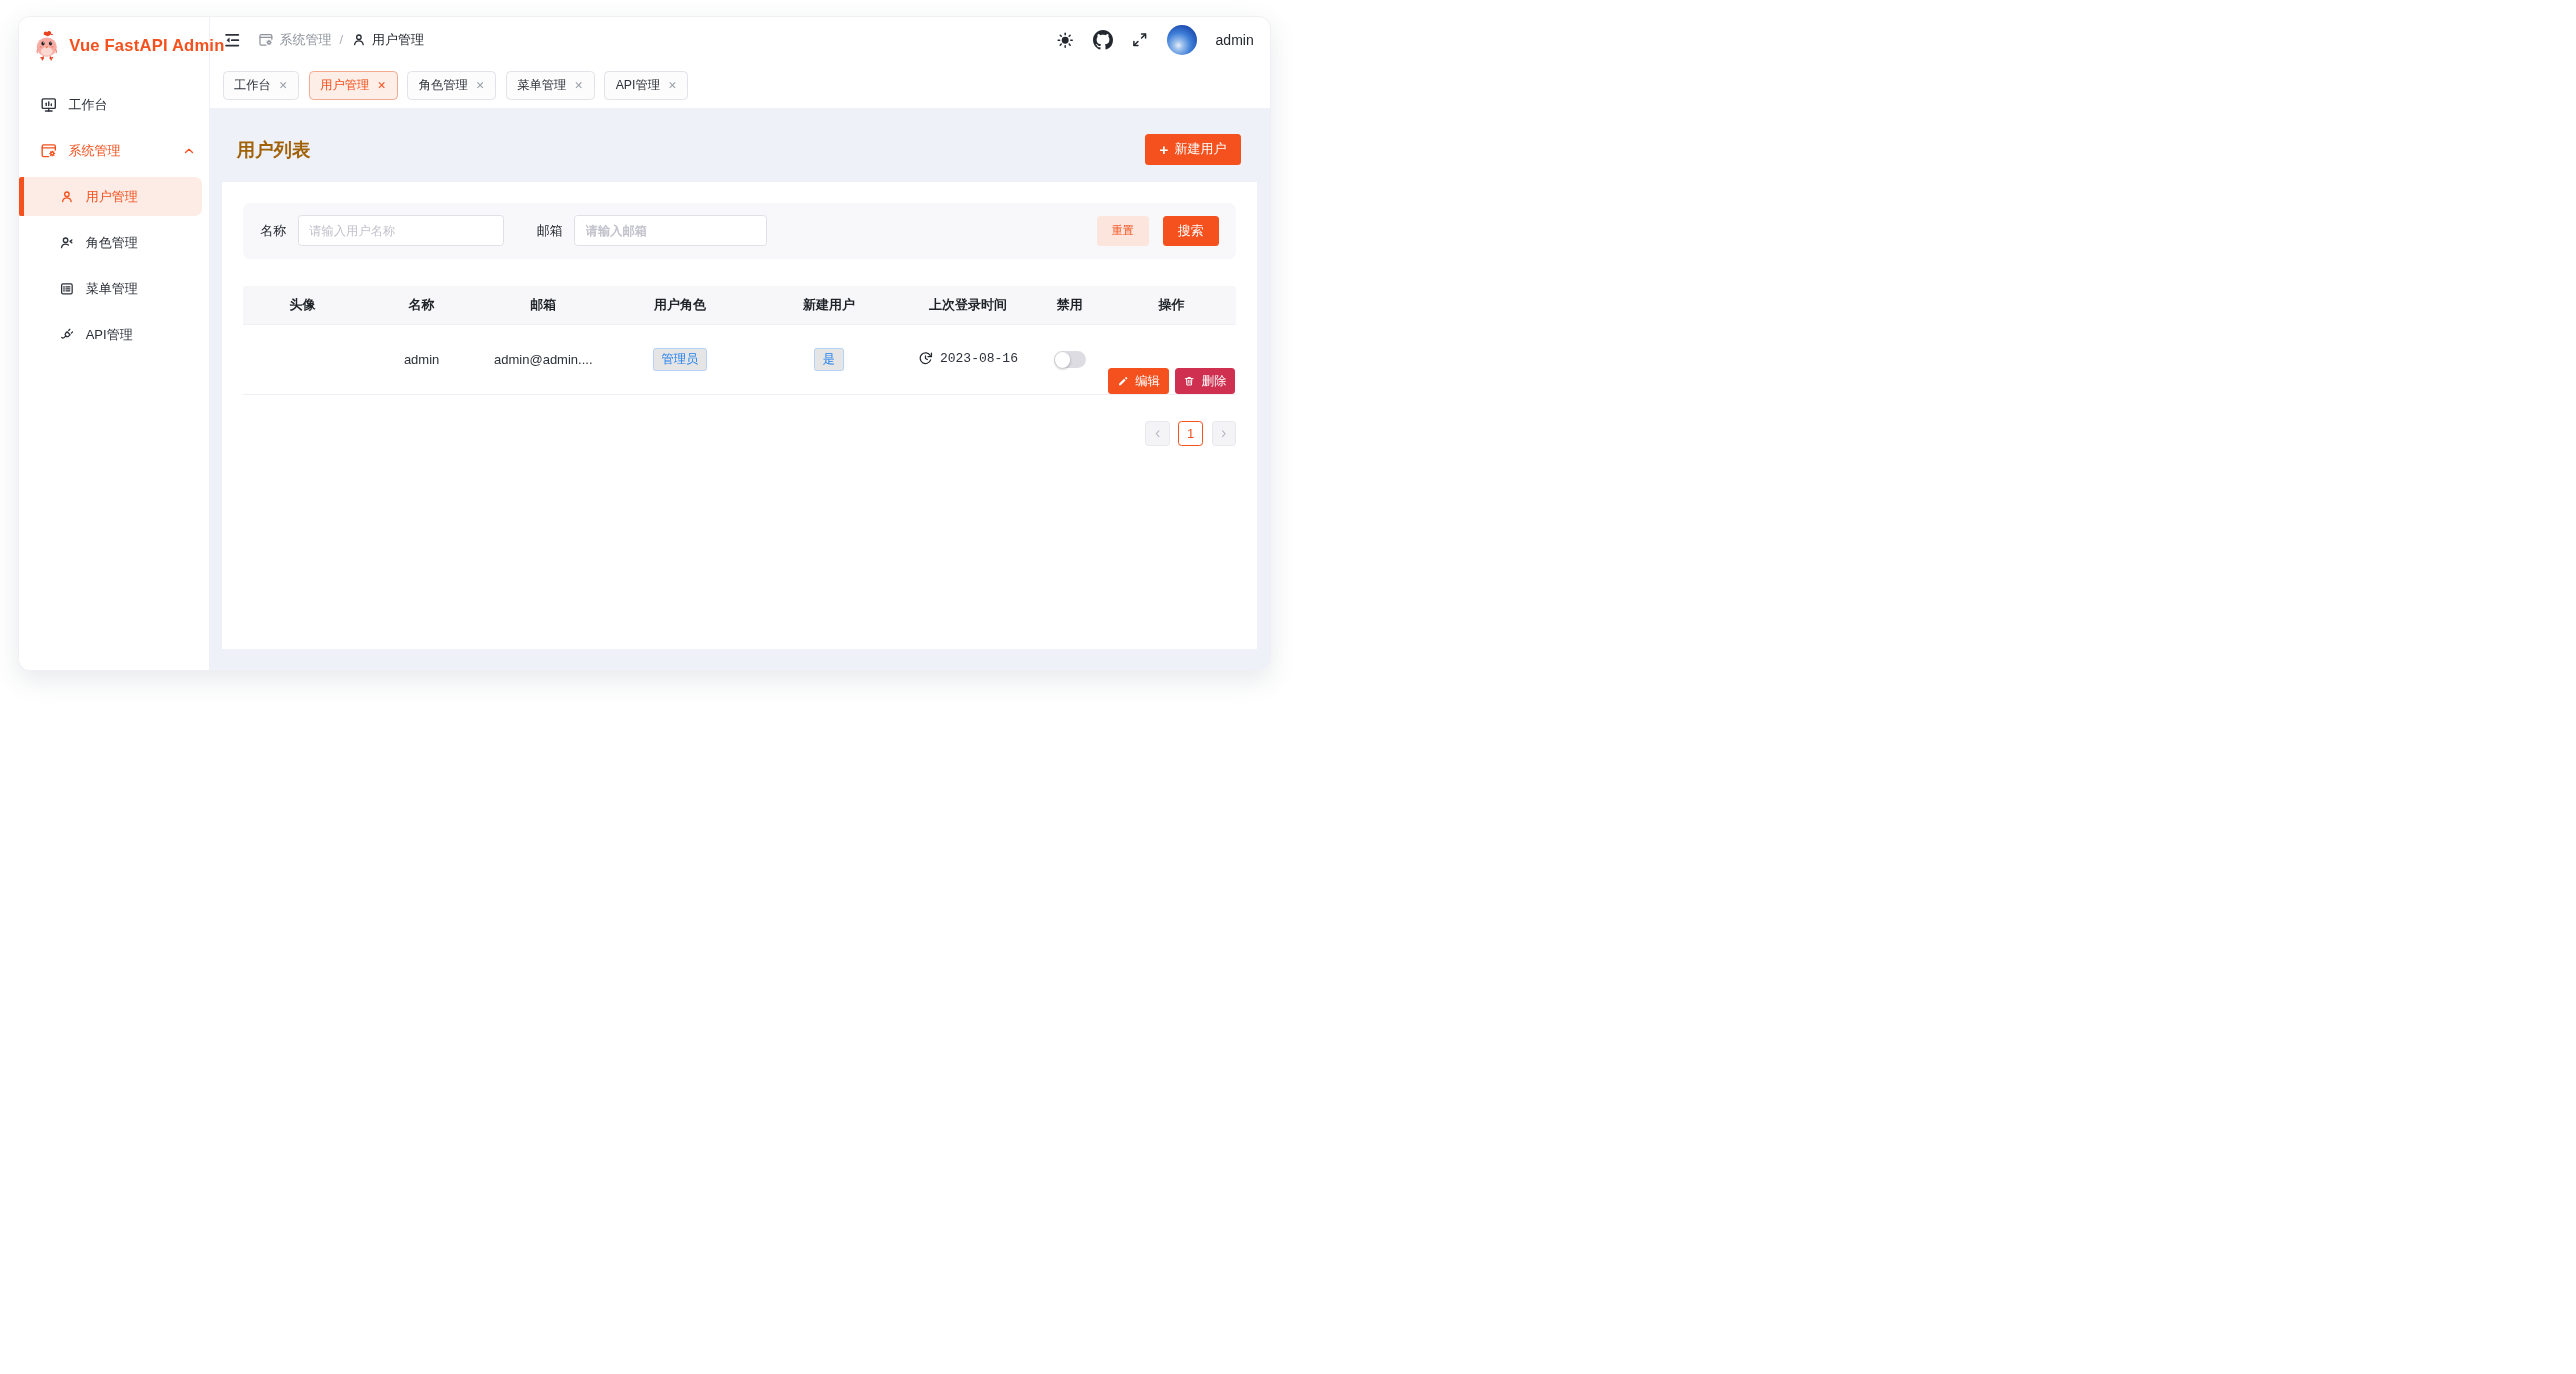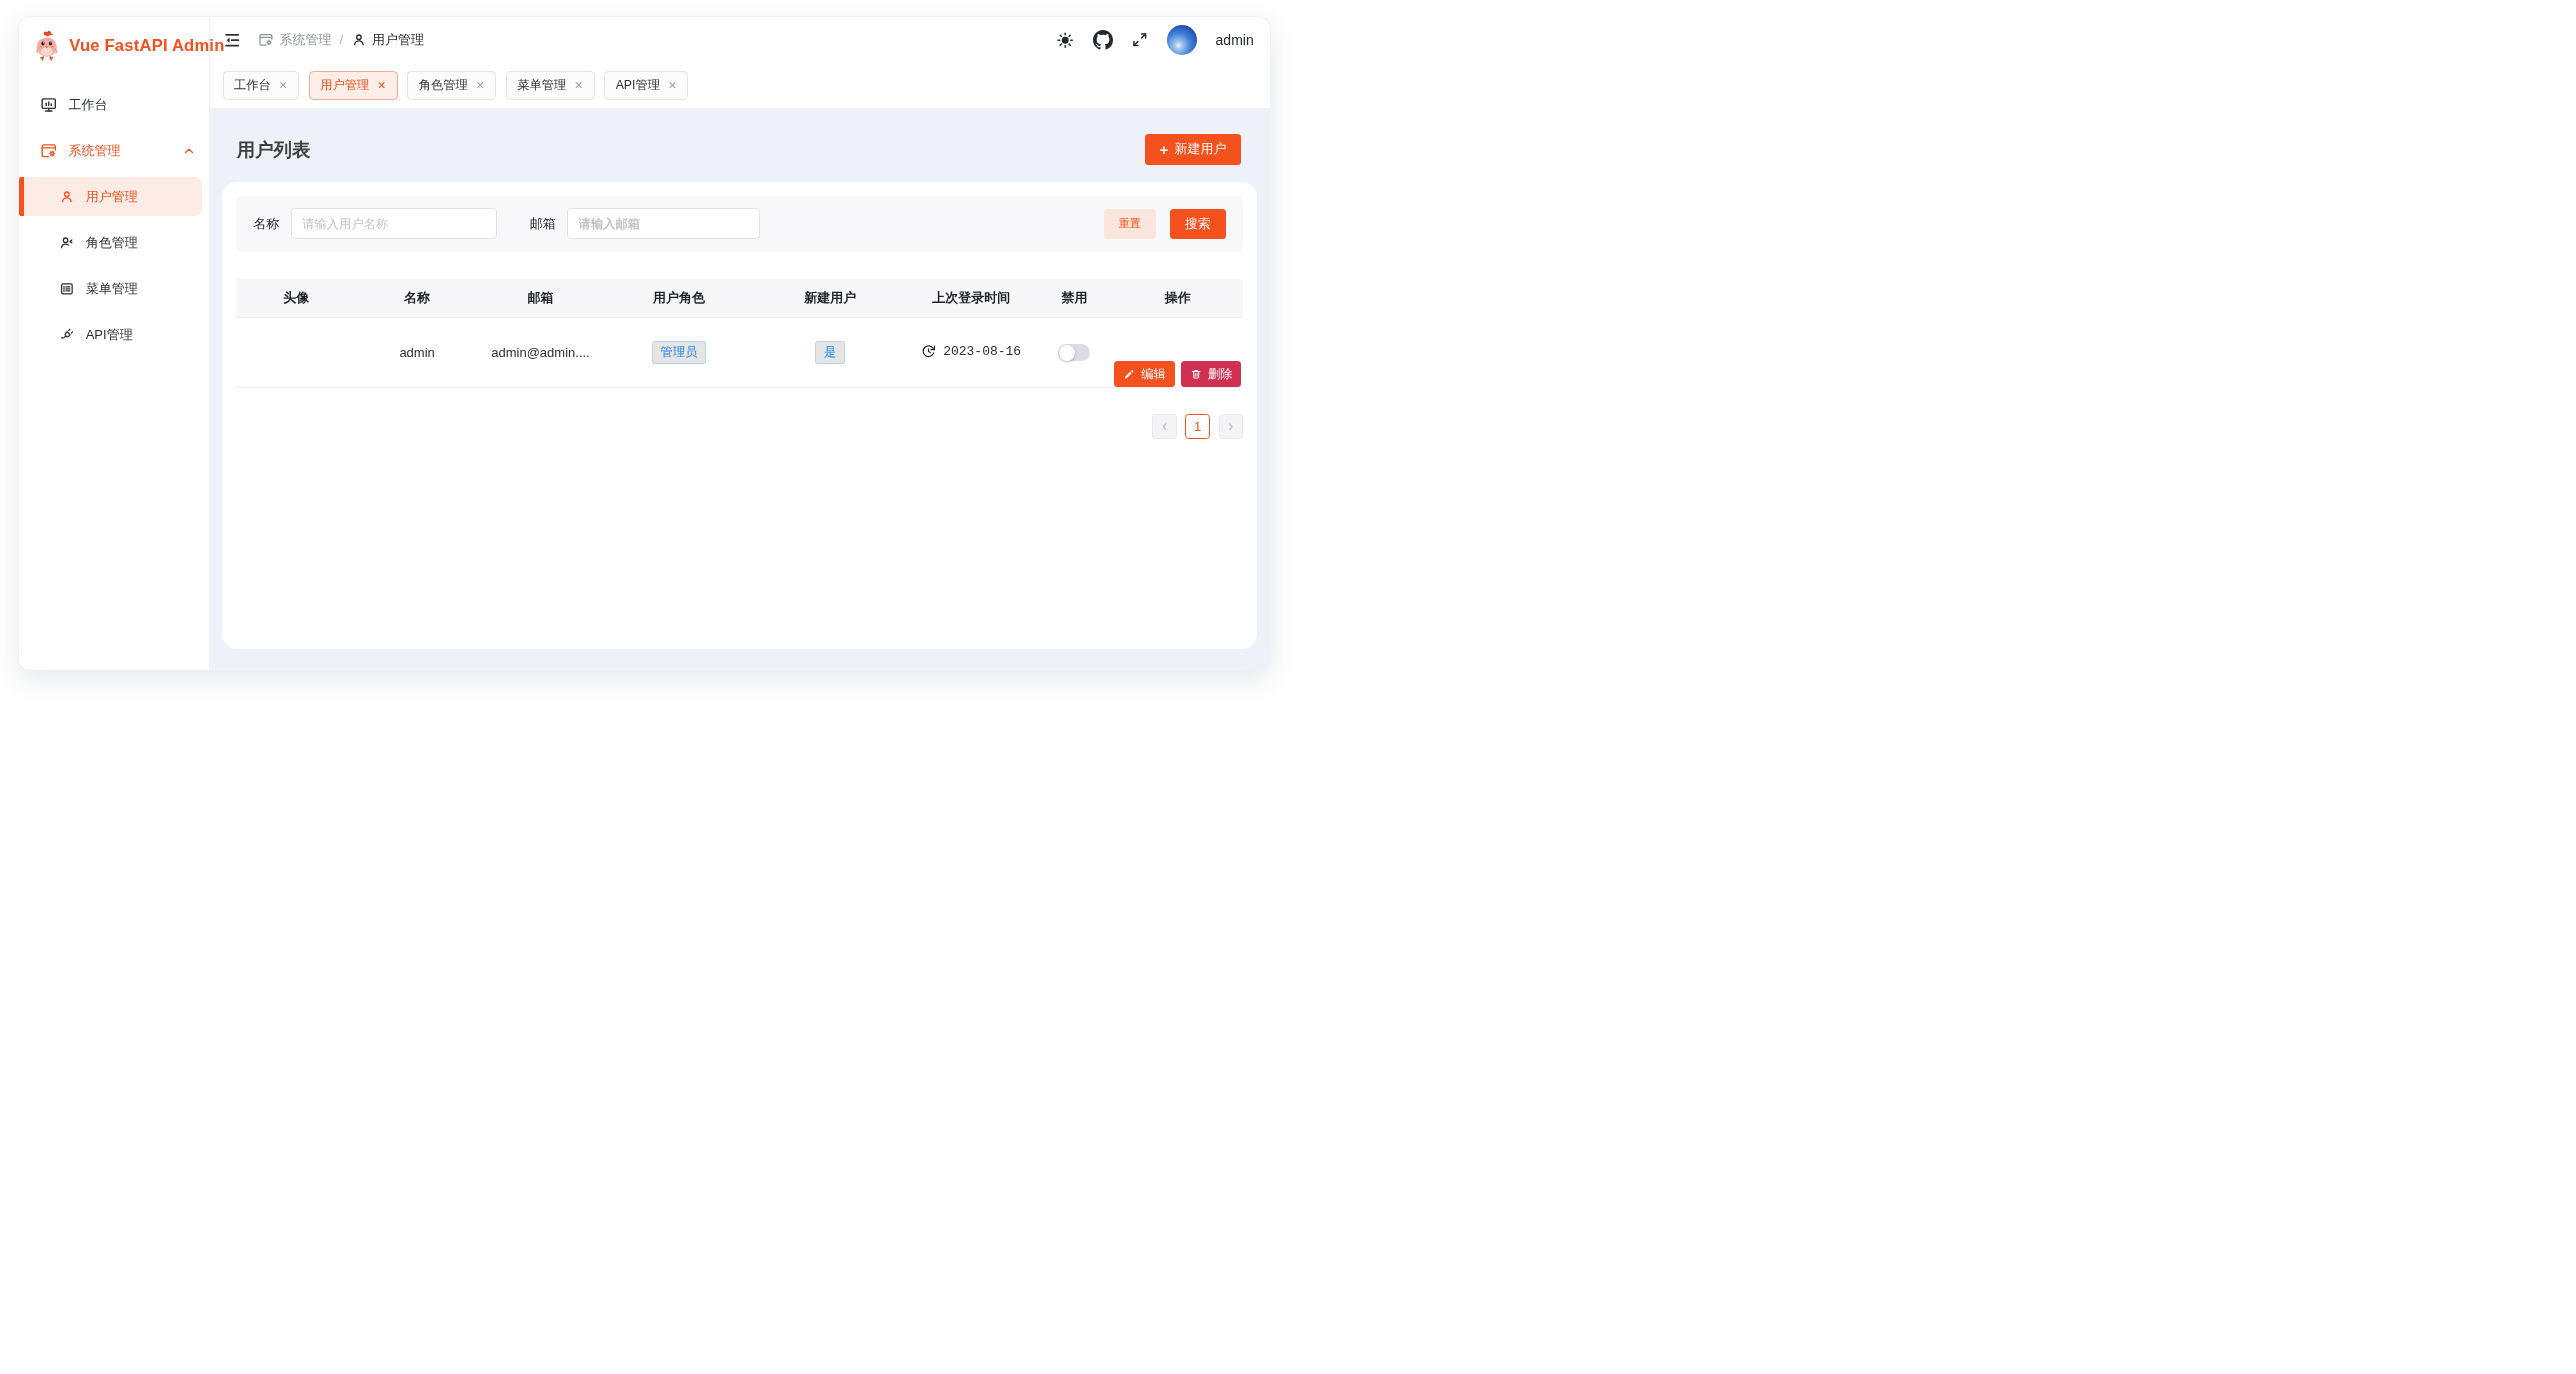--- a/index.html
+++ b/index.html
@@ -46,28 +46,28 @@
   .tabbar { height: 45px; display: flex; align-items: center; gap: 9.6px; padding: 0 13px; }
   .tab { height: 29px; display: inline-flex; align-items: center; gap: 7.9px; padding: 0 10.5px;
     border: 0.9px solid #e2e2e8; border-radius: 4.4px; background: #fcfcfd; font-size: 12.3px;
     color: #2c3038; cursor: pointer; white-space: nowrap; }
   .tab .tab-close { color: #9a9fa8; font-size: 10.5px; cursor: pointer; }
   .tab.active { background: #fdeee7; border-color: #f0ab92; color: #F4511E; }
   .tab.active .tab-close { color: #F4511E; }
 
   .content { flex: 1; background: #EEF1F8; padding: 8.8px 12.3px 21px; display: flex; flex-direction: column; min-height: 0; }
   .title-row { height: 65px; display: flex; align-items: center; justify-content: space-between; padding: 0 15.8px 0 15px; }
-  .page-title { font-size: 18.4px; font-weight: bold; color: #404040; }
+  .page-title { font-size: 18.4px; font-weight: bold; color: #a16207; }
   .btn { display: inline-flex; align-items: center; justify-content: center; gap: 6.1px;
     border: none; border-radius: 3.5px; cursor: pointer; font-family: inherit; }
   .btn-primary { background: #F4511E; color: #fff; }
   .create-btn { height: 31px; padding: 0 15px; font-size: 13px; }
   .create-btn .plus { font-size: 15px; font-weight: bold; line-height: 1; }
 
-  .card { background: #fff; border-radius: 15px; padding: 14px; flex: 1; display: flex; flex-direction: column; min-height: 0; }
+  .card { background: #fff; border-radius: 0; padding: 21px; flex: 1; display: flex; flex-direction: column; min-height: 0; }
 
   .search-box { background: #f8f8fb; border-radius: 7px; height: 56px; display: flex; align-items: center;
     padding: 0 17.5px; flex: 0 0 auto; }
   .field-label { font-size: 13px; color: #24282e; margin-right: 11.4px; white-space: nowrap; }
   .text-input { width: 206px; height: 31px; border: 0.9px solid #e0e0e6; border-radius: 3.5px; background: #fff;
     padding: 0 10.5px; font-size: 12.3px; color: #2c3038; outline: none; font-family: inherit; }
   .text-input::placeholder { color: #c2c2cc; }
   .field-gap { width: 33px; }
   .sb-spacer { flex: 1; }
   .btn-tinted { background: #fbe5dd; color: #F4511E; }

